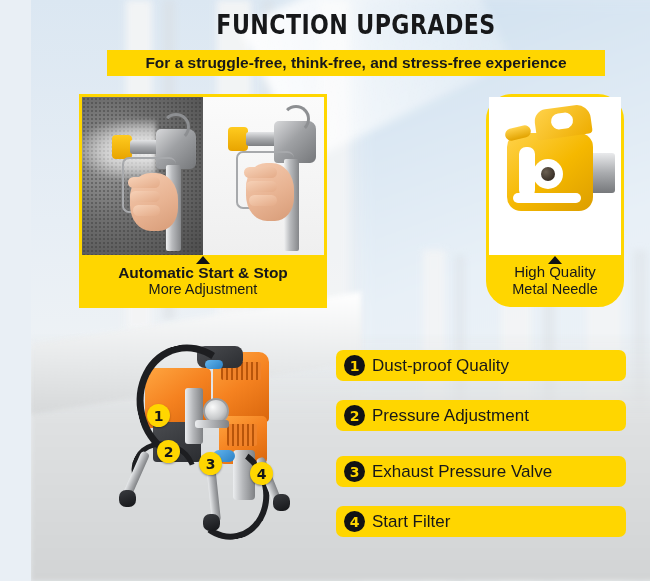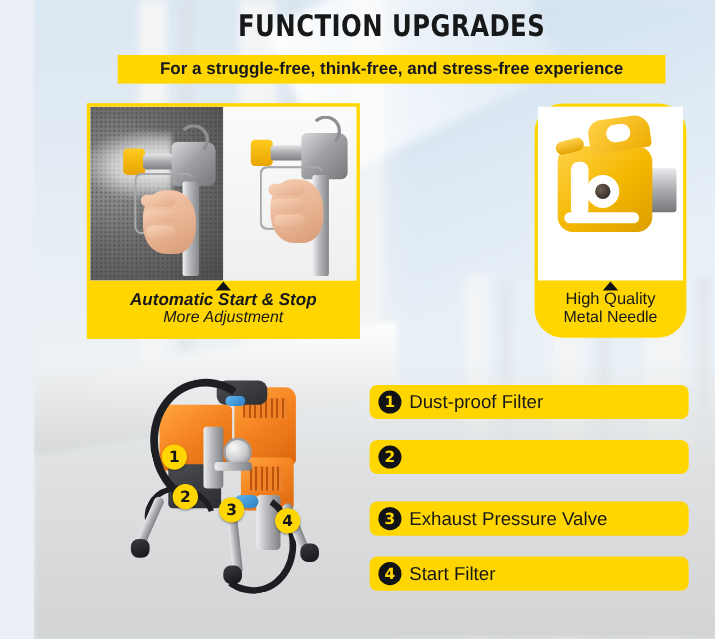--- a/index.html
+++ b/index.html
@@ -44,21 +44,21 @@
     overflow:hidden;}
   .card-cap{position:relative;padding:9px 4px 7px;text-align:center;
     line-height:1.12;color:#17181a;}
   .cap-arrow{position:absolute;left:50%;top:1px;transform:translateX(-50%);
     width:0;height:0;border-left:7px solid transparent;
     border-right:7px solid transparent;border-bottom:8px solid #101114;}
   .cap-l1{font-size:15px;}
   .cap-l1.b{font-weight:bold;font-size:15.5px;}
   .cap-l2{font-size:14.5px;}
 
-  #card1{left:48px;top:94px;width:248px;font-style:italic;}
+  #card1{left:48px;top:94px;width:248px;}
   #card2{left:306px;top:94px;width:138px;}
   #card3{left:455px;top:94px;width:138px;border-radius:26px;}
   #card1 .card-photo{height:158px;}
   #card2 .card-photo{height:158px;}
   #card3 .card-photo{height:158px;}
 
   
   .c1-left{position:absolute;left:0;top:0;width:50%;height:100%;
     background:radial-gradient(circle at 22% 40%,#9a9a9a 0%,#6e6e6e 45%,#4c4c4c 100%);}
   .c1-tex{position:absolute;inset:0;opacity:.35;
@@ -283,24 +283,25 @@
     <div class="m-foot" style="left:164px;top:156px;"></div>
 
     <div class="badge" style="left:38px;top:66px;">1</div>
     <div class="badge" style="left:48px;top:102px;">2</div>
     <div class="badge" style="left:90px;top:114px;">3</div>
     <div class="badge" style="left:141px;top:124px;">4</div>
   </div>
 
   <div class="bar" id="bar1">
     <div class="bar-num">1</div>
-    <div class="bar-txt">Dust-proof Filter</div>
+    <div class="bar-txt">Dust-proof Quality</div>
   </div>
   <div class="bar" id="bar2">
     <div class="bar-num">2</div>
+    <div class="bar-txt">Pressure Adjustment</div>
   </div>
   <div class="bar" id="bar3">
     <div class="bar-num">3</div>
     <div class="bar-txt">Exhaust Pressure Valve</div>
   </div>
   <div class="bar" id="bar4">
     <div class="bar-num">4</div>
     <div class="bar-txt">Start Filter</div>
   </div>
 

